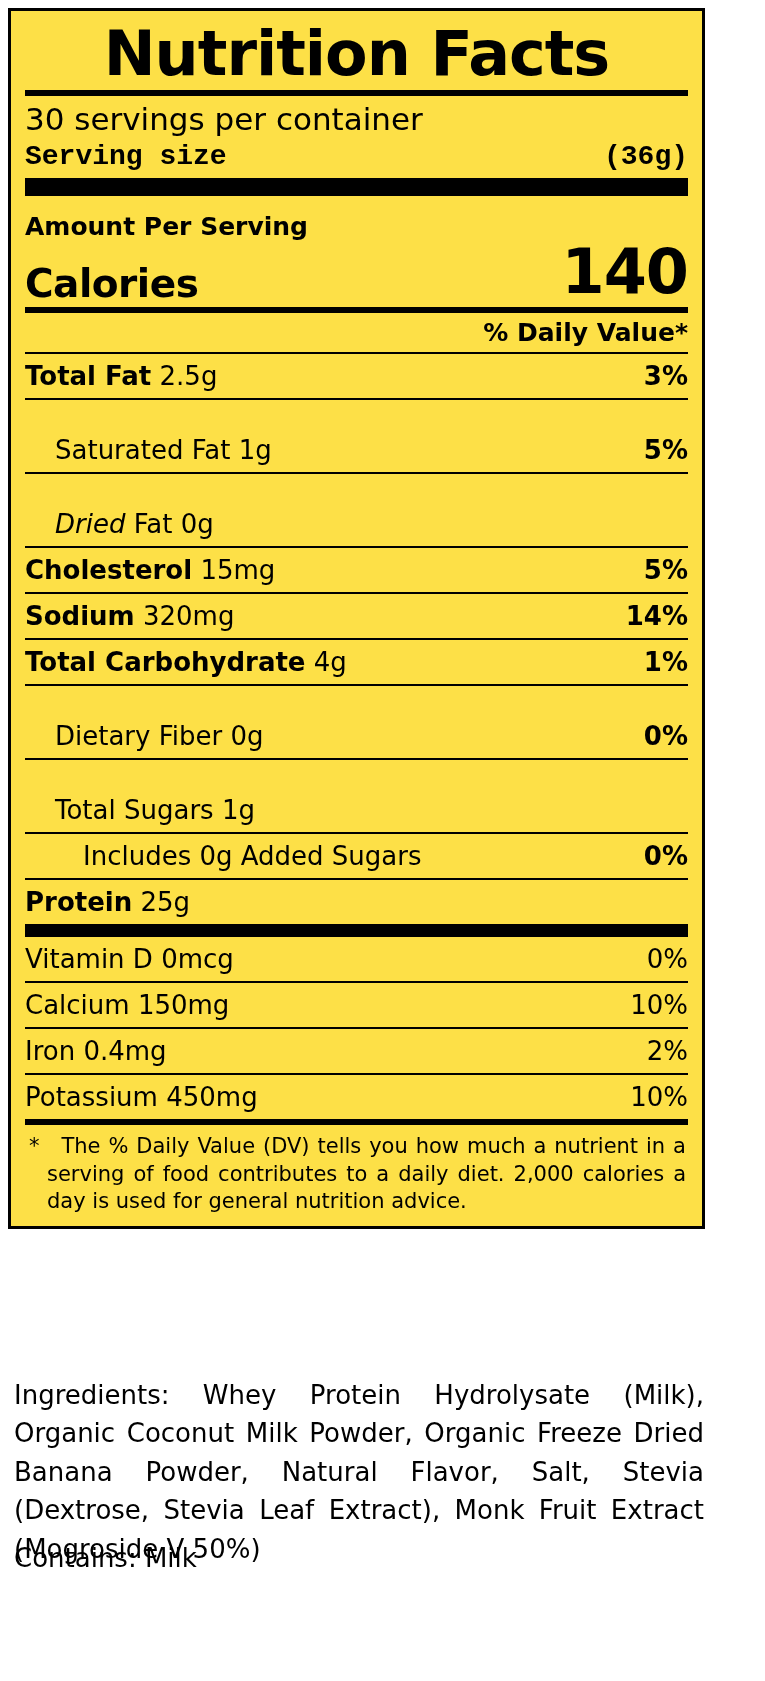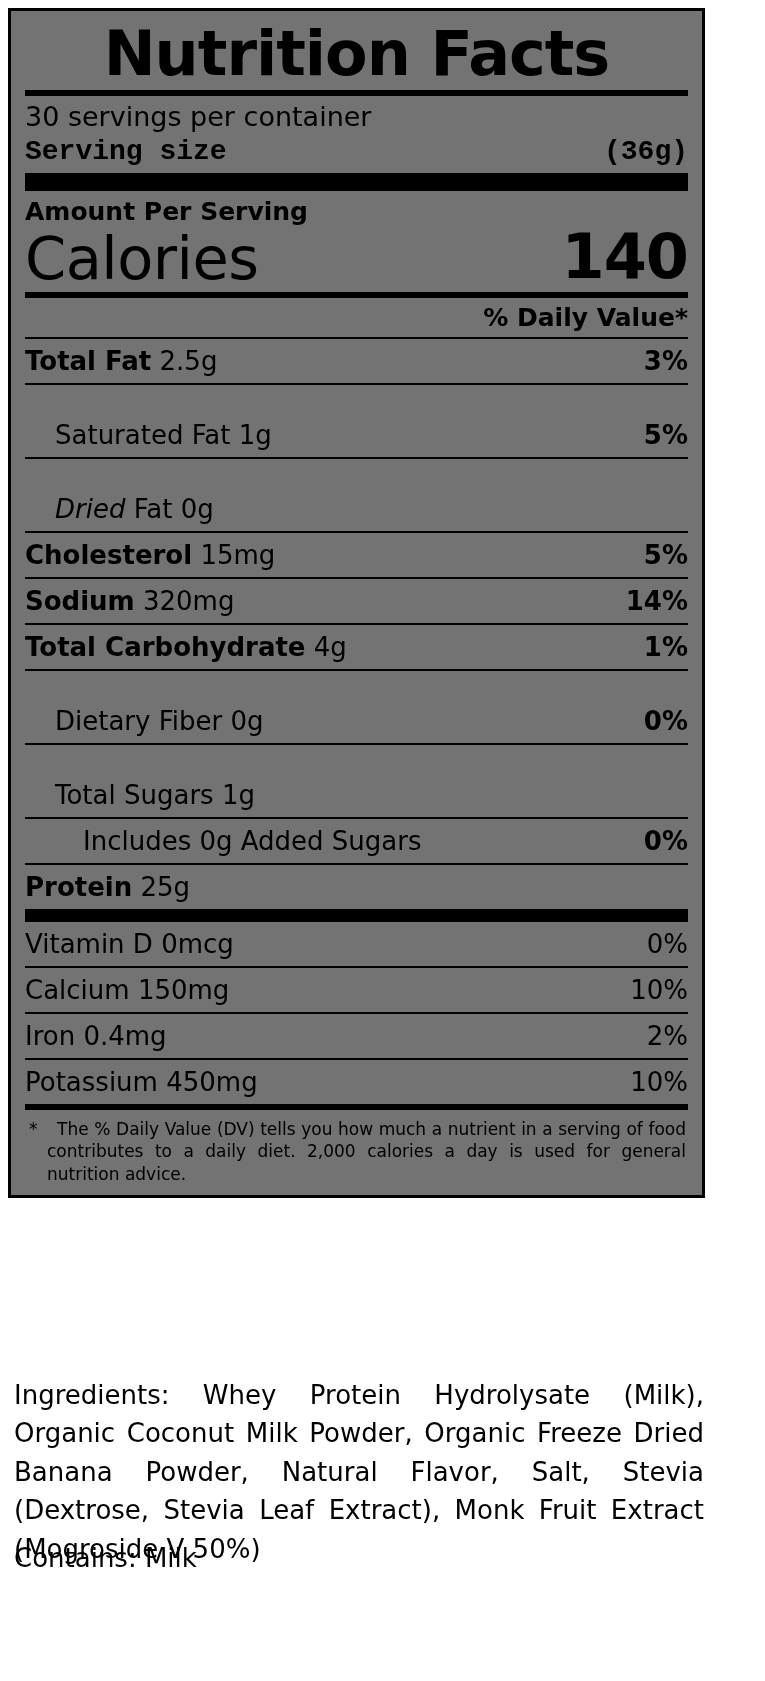--- a/index.html
+++ b/index.html
@@ -23,39 +23,39 @@
   }
 
   
   .nf-panel {
     position: absolute;
     left: 8px;
     top: 8px;
     width: 697px;
     box-sizing: border-box;
     border: 3px solid #000;
-    background: #737373;
+    background: #fde047;
     padding: 8px 14px 6px 14px;
   }
 
   .nf-title {
     font-size: 62px;
     font-weight: 700;
     line-height: 1.05;
     text-align: center;
     letter-spacing: -1px;
     margin: 2px 0 4px 0;
     white-space: nowrap;
   }
   .rule-med    { border-bottom: 6px solid #000; }
   .rule-thick  { border-bottom: 18px solid #000; }
   .rule-thick2 { border-bottom: 13px solid #000; }
 
   .servings {
-    font-size: 27px;
+    font-size: 31px;
     line-height: 1.25;
     padding: 4px 0 2px 0;
   }
 
   .row {
     display: flex;
     justify-content: space-between;
     align-items: baseline;
     font-family: Liberation Mono, monospace;
   }
@@ -63,32 +63,32 @@
   .serving-size {
     font-size: 28px;
     font-weight: 700;
     padding: 0 0 6px 0;
   }
   .serving-size .val { font-size: 28px; font-weight: 700; }
 
   .amount-per {
     font-size: 25px;
     font-weight: 700;
-    padding: 6px 0 0 0;
+    padding: 16px 0 0 0;
   }
 
   .calories-row {
     display: flex;
     justify-content: space-between;
     align-items: flex-end;
     padding: 0 0 4px 0;
   }
   .calories-label {
-    font-size: 59px;
-    font-weight: 400;
+    font-size: 39px;
+    font-weight: 700;
     line-height: 1.0;
     letter-spacing: -0.5px;
   }
   .calories-value {
     font-size: 62px;
     font-weight: 700;
     line-height: 1.0;
     letter-spacing: -1px;
   }
 
@@ -109,21 +109,21 @@
   }
   .nut-row.first { border-top: none; }
   .nut-row .name { white-space: nowrap; }
   .nut-row .pct { font-weight: 700; white-space: nowrap; }
   .b { font-weight: 700; }
   .i { font-style: italic; }
   .indent1 { padding-left: 30px; margin-top: 28px; }
   .indent2 { padding-left: 58px; }
 
   .footnote {
-    font-size: 17px;
+    font-size: 21px;
     line-height: 1.32;
     text-align: justify;
     padding: 8px 2px 4px 4px;
   }
   .footnote .star {
     display: inline-block;
     width: 14px;
   }
   .footnote-body {
     display: block;

